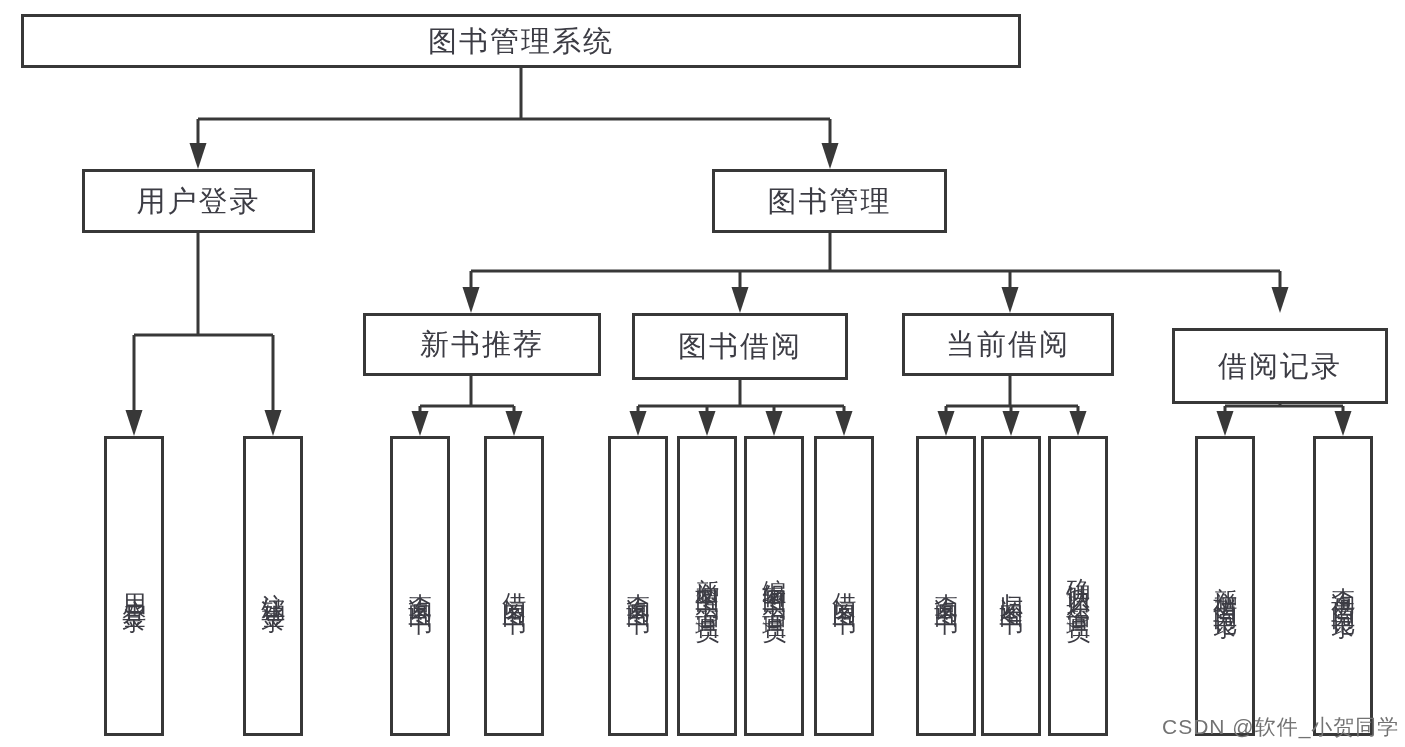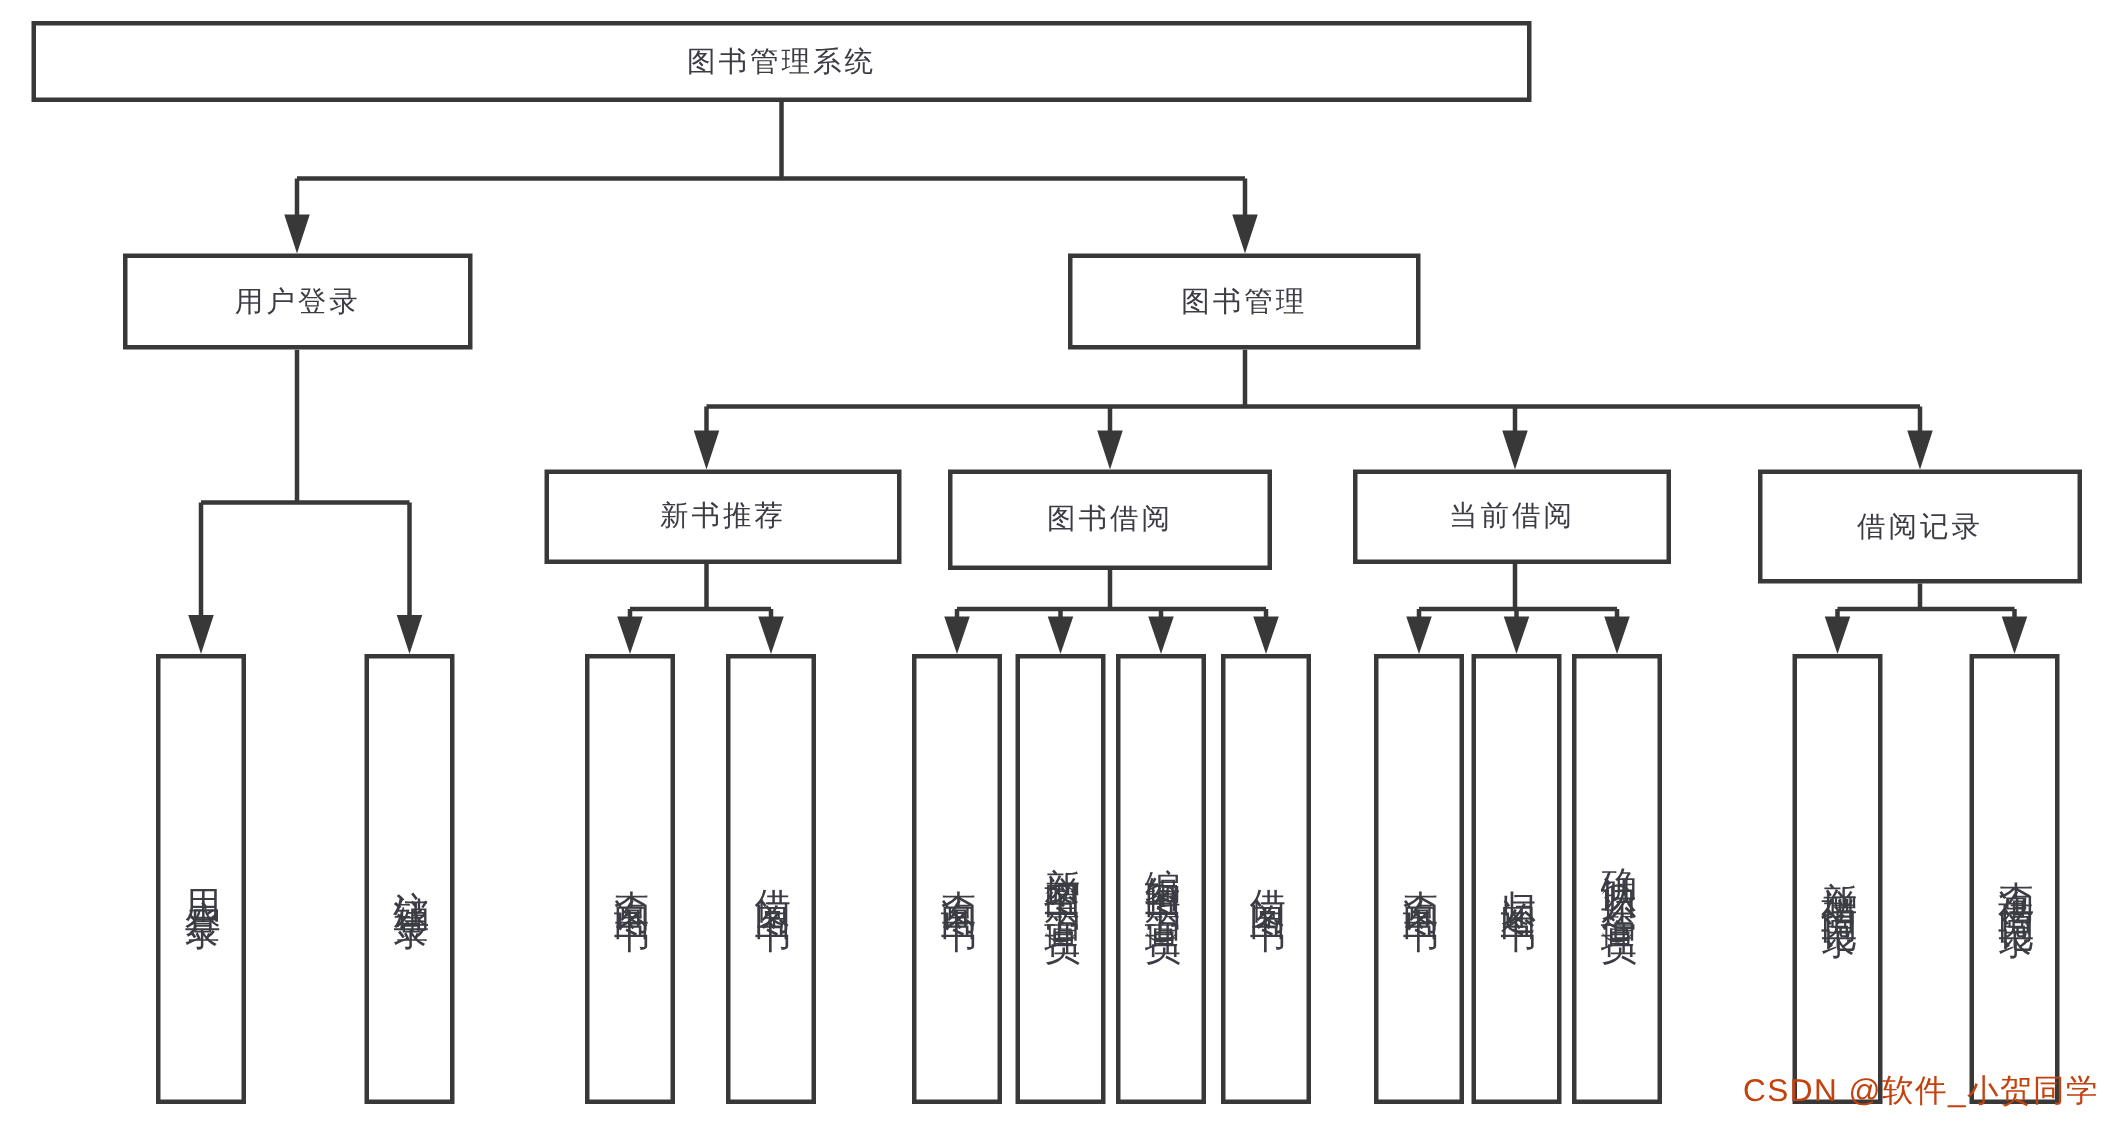--- a/index.html
+++ b/index.html
@@ -27,37 +27,37 @@
     box-sizing: border-box;
     background: #ffffff;
     border: 3px solid #383838;
     color: #3c3c44;
     display: flex;
     align-items: center;
     justify-content: center;
     text-align: center;
   }
   .hbox {
-    font-size: 19px;
+    font-size: 29px;
     letter-spacing: 2px;
     line-height: 1;
     align-items: center;
   }
   .vbox {
     writing-mode: vertical-rl;
     font-size: 24px;
     letter-spacing: 6px;
     line-height: 1.1;
   }
   .watermark {
     position: absolute;
     left: 1162px;
     top: 713px;
     font-size: 21px;
-    color: #c2410c;
+    color: #737373;
     letter-spacing: 1px;
     white-space: nowrap;
   }
   line, path { stroke: #383838; stroke-width: 3; fill: none; }
   polygon { fill: #383838; stroke: none; }
 </style>
 </head>
 <body>
 
 <div id="stage">
@@ -125,21 +125,21 @@
 
   <div class="box hbox" style="left:363px; top:313px; width:238px; height:63px;">
     <span>新书推荐</span>
   </div>
   <div class="box hbox" style="left:632px; top:313px; width:216px; height:67px;">
     <span>图书借阅</span>
   </div>
   <div class="box hbox" style="left:902px; top:313px; width:212px; height:63px;">
     <span>当前借阅</span>
   </div>
-  <div class="box hbox" style="left:1172px; top:313px; width:216px; height:76px;">
+  <div class="box hbox" style="left:1172px; top:328px; width:216px; height:76px;">
     <span>借阅记录</span>
   </div>
 
   <div class="box vbox" style="left:104px; top:436px; width:60px; height:300px;">
     <span>用户登录</span>
   </div>
   <div class="box vbox" style="left:243px; top:436px; width:60px; height:300px;">
     <span>注销登录</span>
   </div>
   <div class="box vbox" style="left:390px; top:436px; width:60px; height:300px;">

